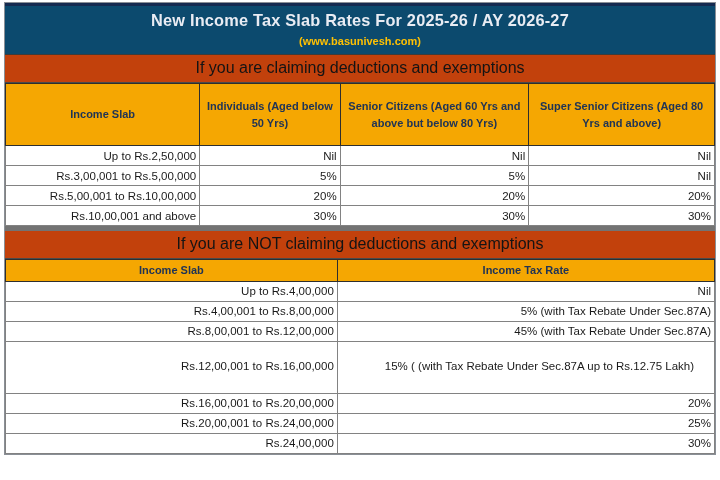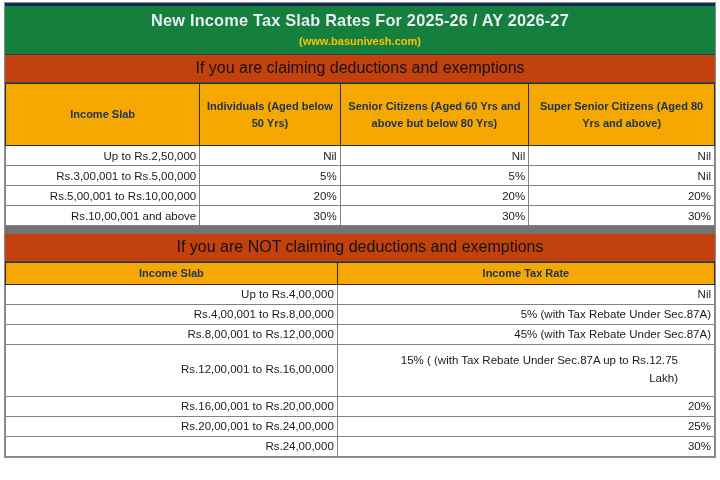--- a/index.html
+++ b/index.html
@@ -1,41 +1,41 @@
 <!DOCTYPE html>
 <html><head>
 <meta charset="utf-8">
 <style>
   * { margin:0; padding:0; box-sizing:border-box; }
   html,body { width:720px; height:480px; background:#ffffff; overflow:hidden;
               font-family:"Liberation Sans", sans-serif; }
   .sheet { margin:2px 4px 0 4px; border:1px solid #8a8f96; background:#ffffff; }
 
   
-  .banner { background:#15803d; border-top:3px solid #152a50; border-bottom:1px solid #3c3c3c;
+  .banner { background:#0c4a6e; border-top:3px solid #152a50; border-bottom:1px solid #3c3c3c;
             text-align:center; padding:3px 0 5px 0; }
   .title { color:#E9ECF3; font-size:17px; font-weight:bold; line-height:24px;
            letter-spacing:.2px; transform:scaleX(.96); }
   .subtitle { color:#FFC103; font-size:11px; font-weight:bold; line-height:16px; }
 
   
   .band { background:#c2410c; color:#141414; text-align:center; font-size:16px;
           line-height:20px; padding:3px 0 4px 0; border-bottom:1px solid #4a4a4a; }
-  .band.mid { border-top:8px solid #737373; }
+  .band.mid { border-top:5px solid #737373; }
 
   
   table { width:100%; border-collapse:collapse; table-layout:fixed; }
   th { background:#F5A702; color:#203455; font-weight:bold; font-size:11px;
        line-height:1.5; border:1px solid #2e2e2e; padding:2px 4px; text-align:center; }
   td { border:1px solid #828282; color:#1a1a1a; font-size:11.5px; text-align:right;
        padding:1px 3px; height:20px; background:#ffffff; }
   .t1 thead tr { height:62px; }
   .t2 thead tr { height:21px; }
   .t2 tr.tall td { height:52px; line-height:1.9; }
-  .t2 tr.tall td:last-child { line-height:1.55; padding:4px 36px; }
+  .t2 tr.tall td:last-child { line-height:1.55; padding:4px 20px; }
 </style>
 </head>
 <body>
 
 <div class="sheet">
 
   <div class="banner">
     <div class="title">New Income Tax Slab Rates For 2025-26 / AY 2026-27</div>
     <div class="subtitle">(www.basunivesh.com)</div>
   </div>

